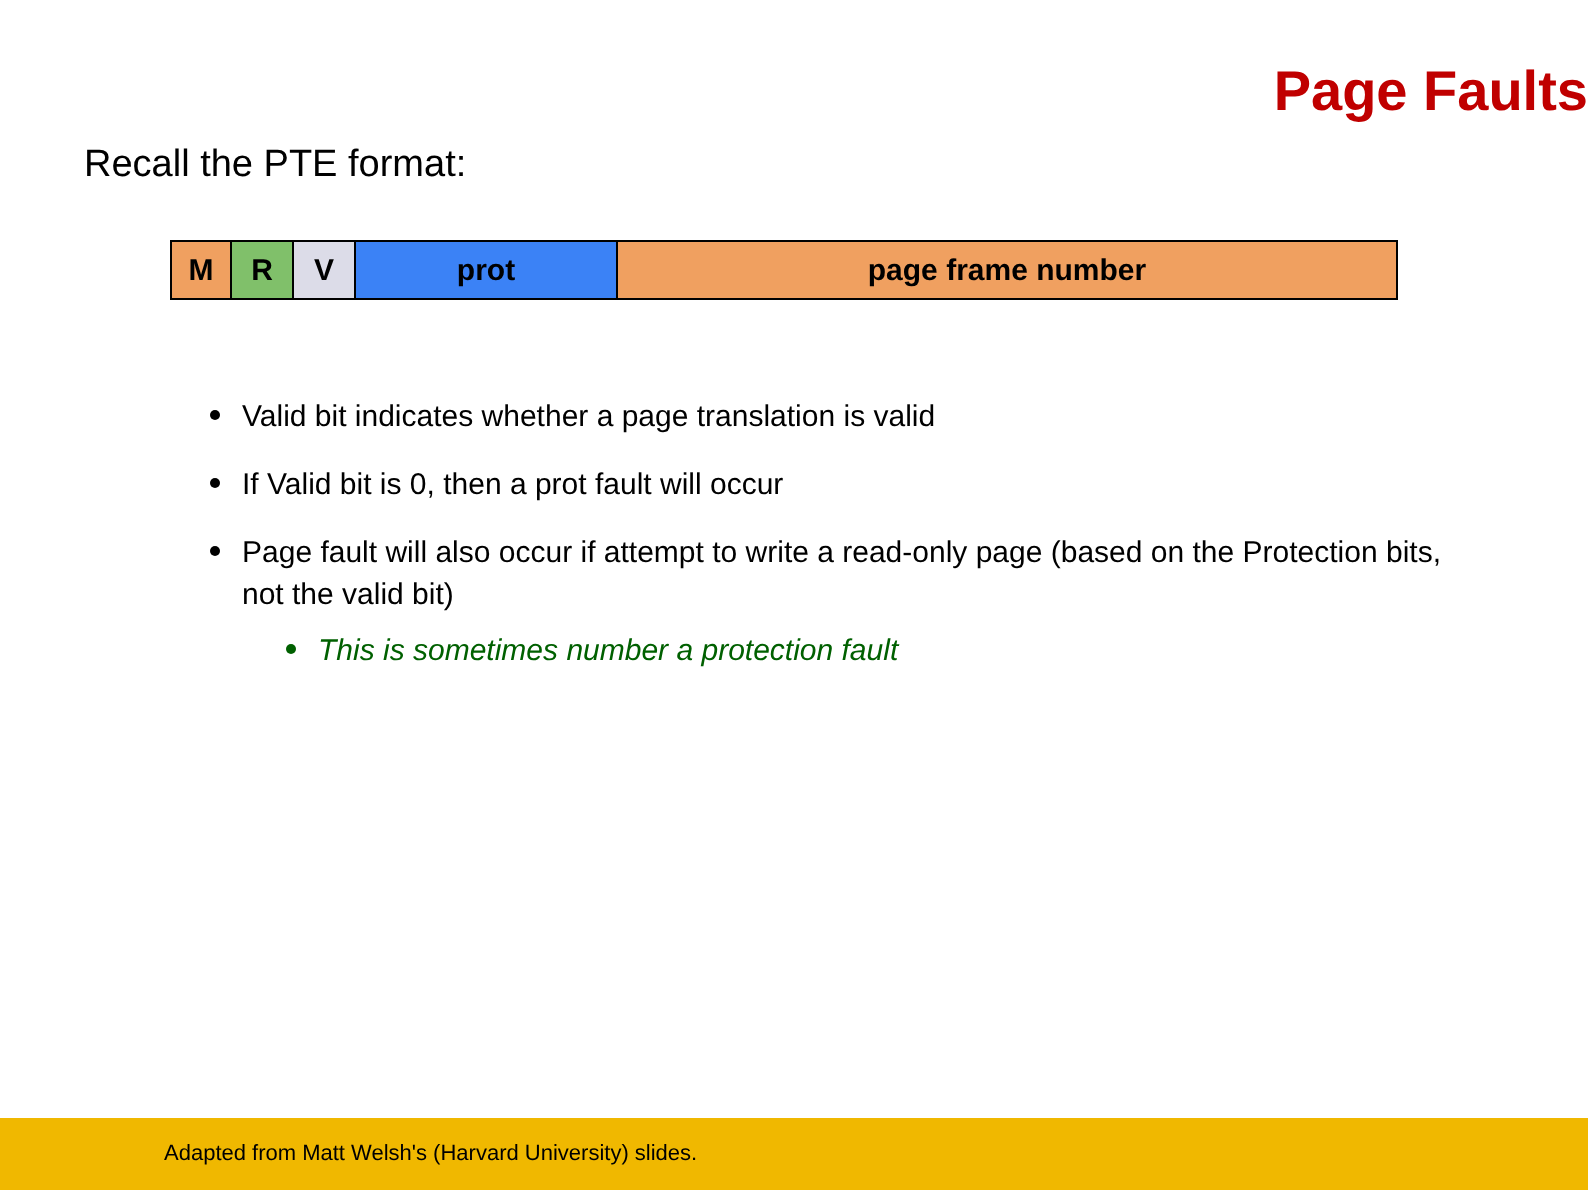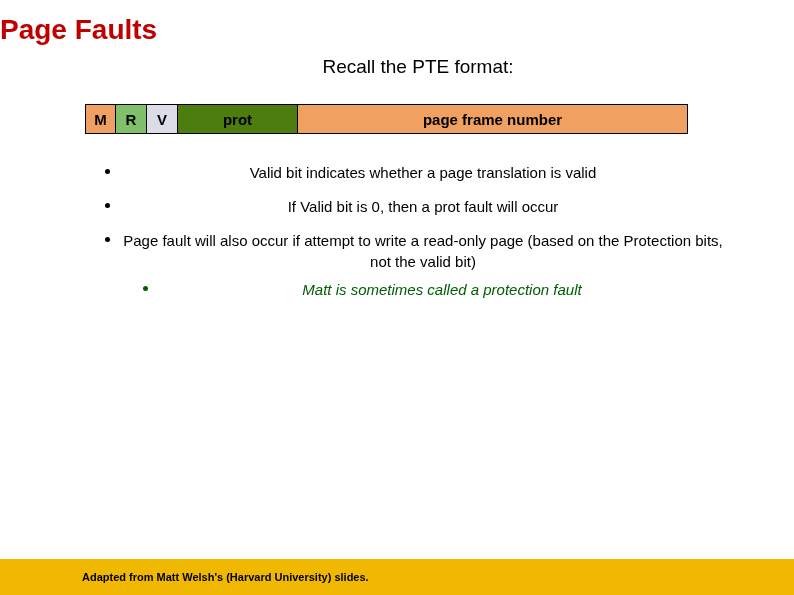--- a/index.html
+++ b/index.html
@@ -1,29 +1,29 @@
 <!DOCTYPE html>
 <html><head>
 <meta charset="utf-8">
 <style>
-  * { margin: 0; padding: 0; box-sizing: border-box; text-align: center; }
+  * { margin: 0; padding: 0; box-sizing: border-box; }
   body {
     width: 794px;
     height: 595px;
     font-family: Arial, Helvetica, sans-serif;
     background: #fff;
     position: relative;
     overflow: hidden;
   }
   .title {
-    text-align: left;
+    text-align: right;
     font-size: 28px;
     font-weight: bold;
     color: #c00000;
-    padding-top: 14px;
+    padding-top: 30px;
   }
   .subtitle {
     font-size: 19px;
     color: #000;
     margin-left: 42px;
     margin-top: 10px;
   }
   .pte-table {
     display: flex;
     margin-left: 85px;
@@ -34,25 +34,25 @@
     height: 30px;
     display: flex;
     align-items: center;
     justify-content: center;
     font-size: 15px;
     font-weight: bold;
   }
   .cell-m { width: 31px; background: #f0a060; }
   .cell-r { width: 31px; background: #80c06a; border-left: none; }
   .cell-v { width: 31px; background: #dcdce8; border-left: none; }
-  .cell-prot { width: 120px; background: #4d7c0f; border-left: none; }
+  .cell-prot { width: 131px; background: #3b82f6; border-left: none; }
   .cell-pfn { width: 390px; background: #f0a060; border-left: none; }
   .bullets {
     margin-left: 105px;
-    margin-top: 28px;
+    margin-top: 48px;
     font-size: 15px;
   }
   .bullets ul { list-style: none; }
   .bullets > ul > li {
     position: relative;
     padding-left: 16px;
     margin-bottom: 12px;
     line-height: 1.45;
     max-width: 620px;
   }
@@ -88,21 +88,21 @@
     position: absolute;
     left: 0;
     bottom: 0;
     width: 100%;
     height: 36px;
     background: #f0b800;
     display: flex;
     align-items: center;
     padding-left: 82px;
     font-size: 11px;
-    font-weight: bold;
+    font-weight: normal;
     color: #000;
   }
 </style>
 </head>
 <body>
 
 <h1 class="title">Page Faults</h1>
 
 <div class="subtitle">Recall the PTE format:</div>
 
@@ -114,19 +114,19 @@
   <div class="pte-cell cell-pfn">page frame number</div>
 </div>
 
 <div class="bullets">
   <ul>
     <li>Valid bit indicates whether a page translation is valid</li>
     <li>If Valid bit is 0, then a prot fault will occur</li>
     <li>
       <span>Page fault will also occur if attempt to write a read-only page (based on the Protection bits, not the valid bit)</span>
       <ul class="sub-bullets">
-        <li>Matt is sometimes called a protection fault</li>
+        <li>This is sometimes number a protection fault</li>
       </ul>
     </li>
   </ul>
 </div>
 
 <div class="footer-bar">Adapted from Matt Welsh's (Harvard University) slides.</div>
 
 </body></html>

